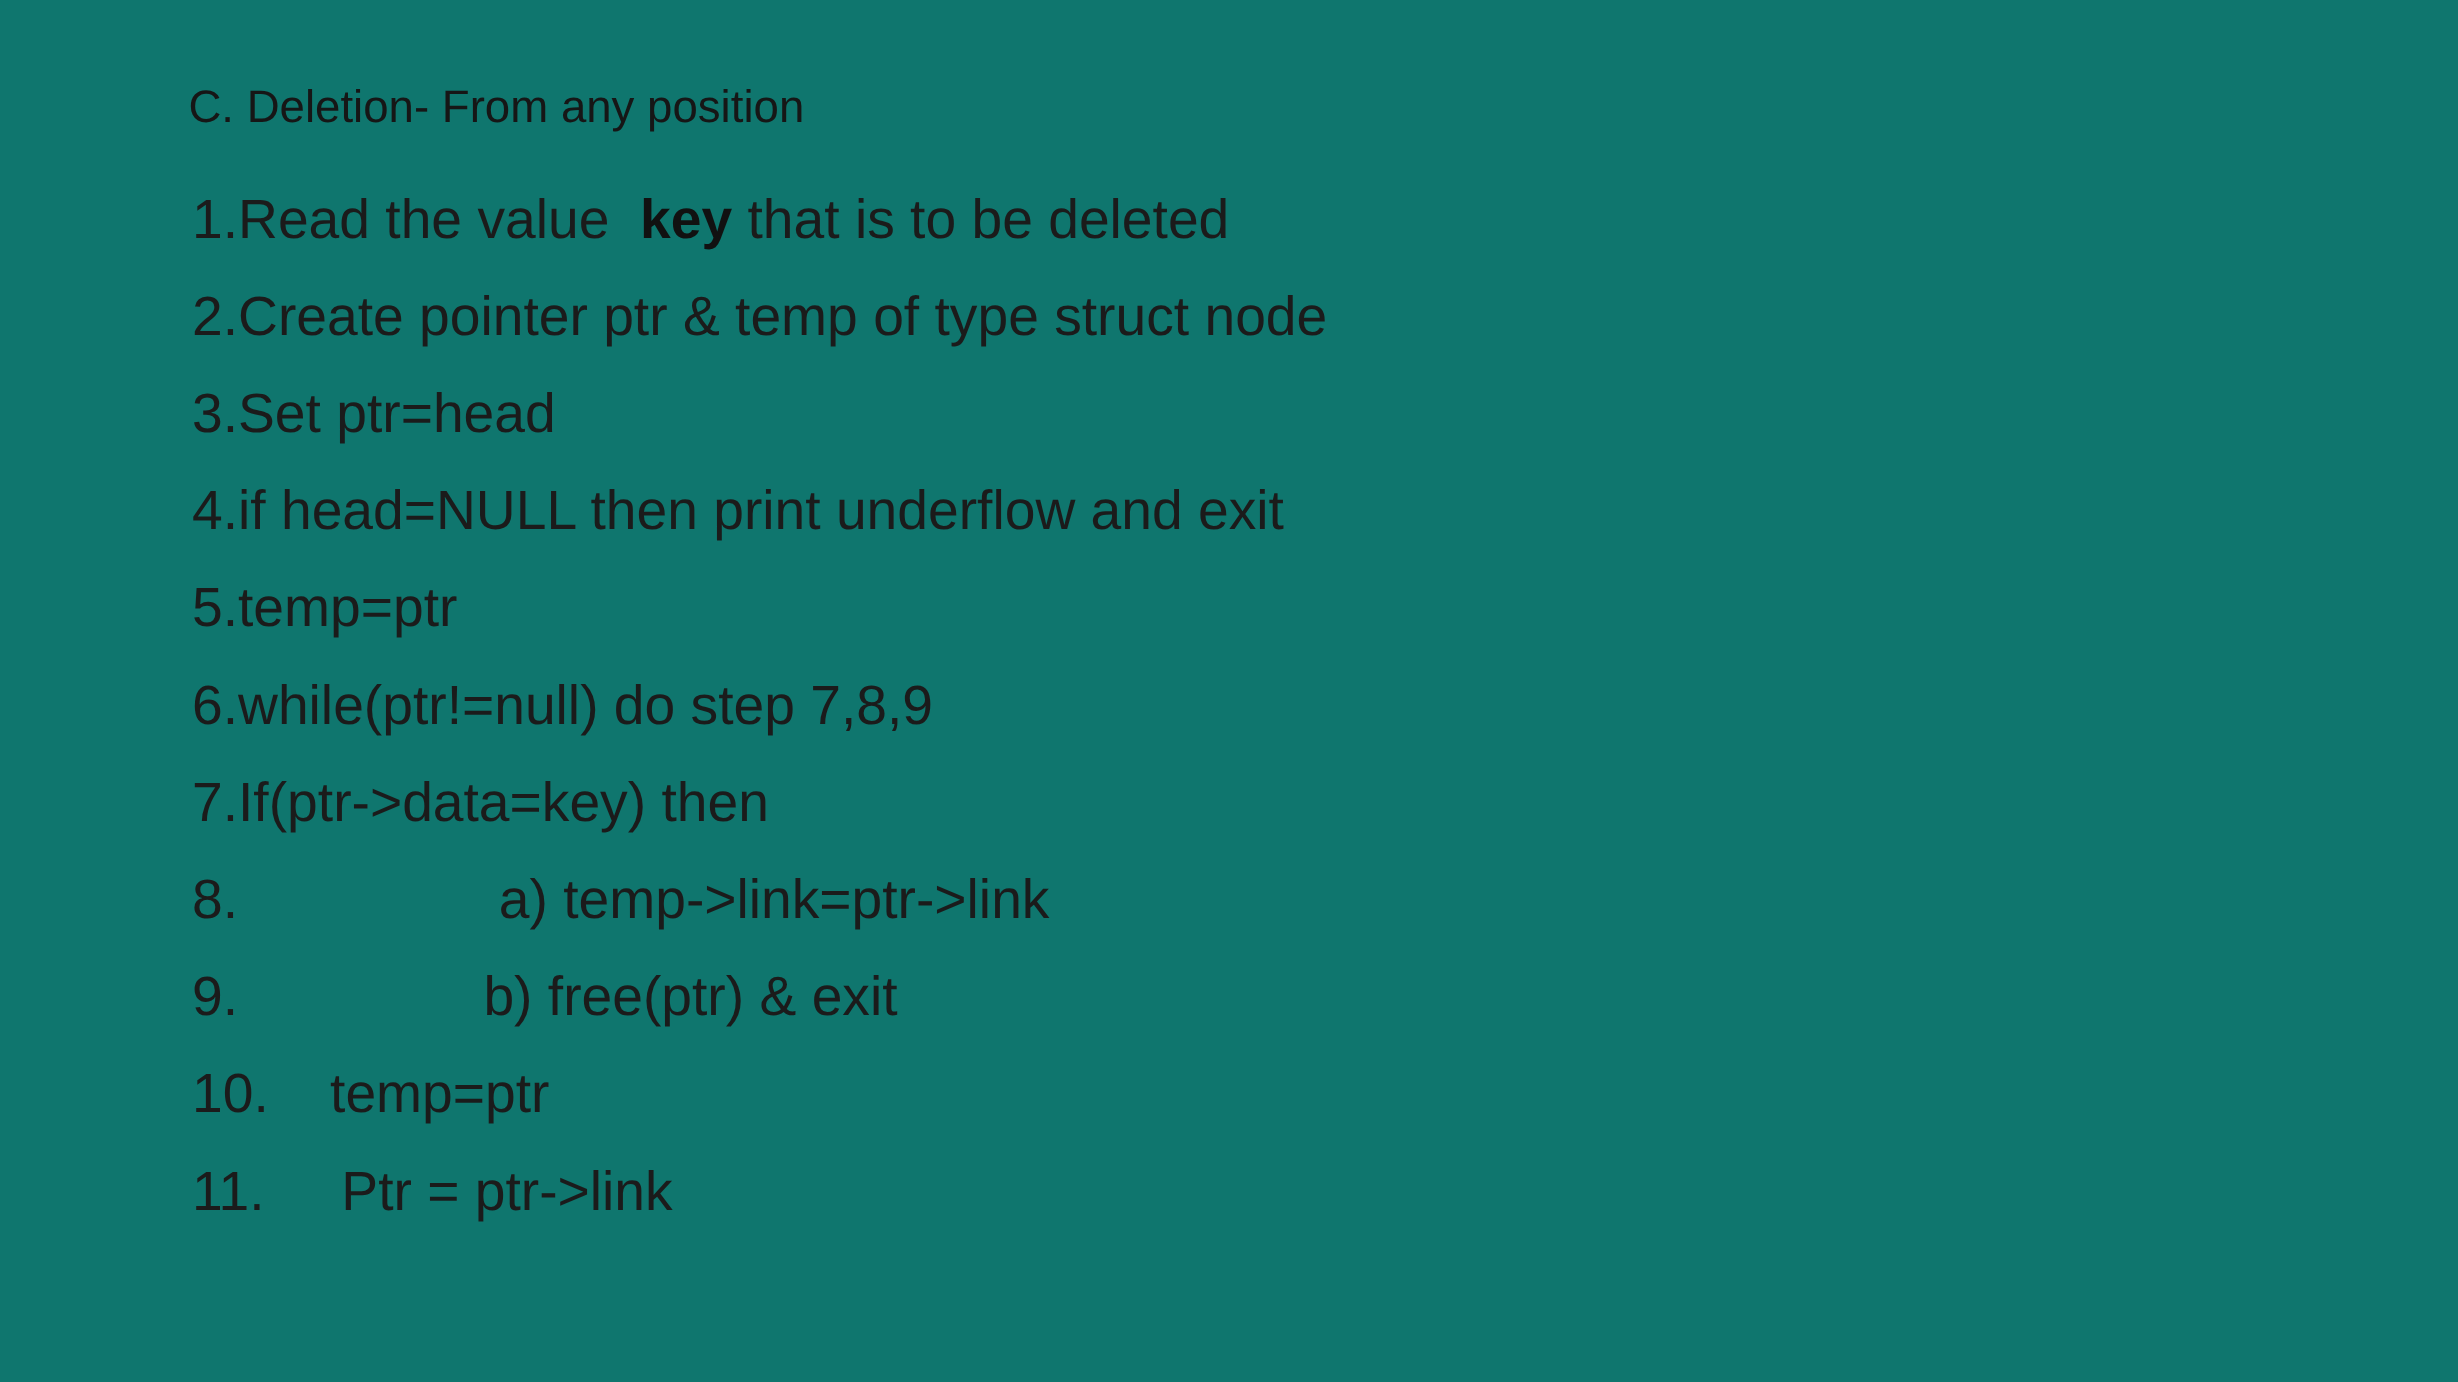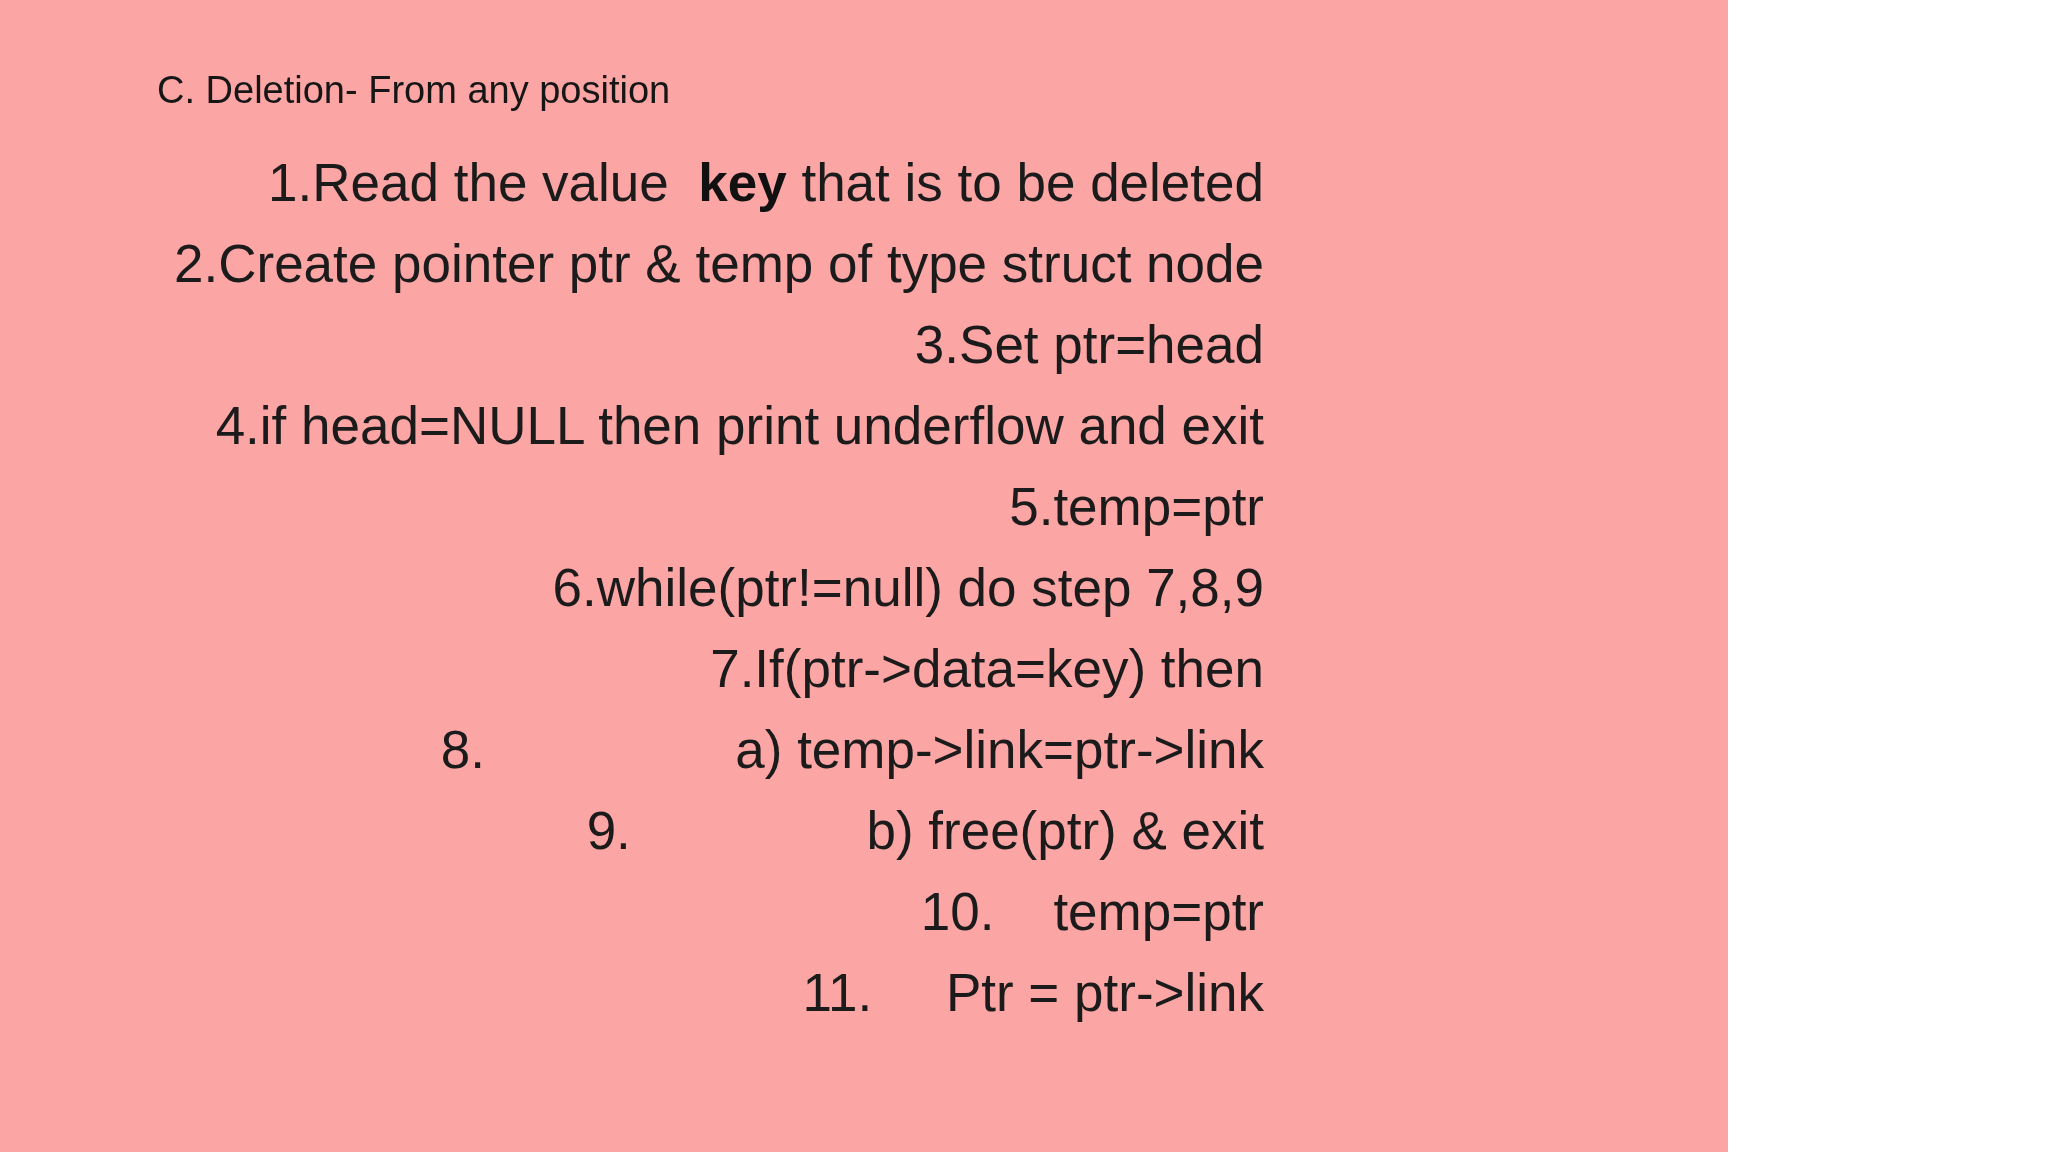--- a/index.html
+++ b/index.html
@@ -2,44 +2,43 @@
 <html><head>
 <meta charset="utf-8">
 <style>
   html, body {
     margin: 0;
     padding: 0;
     background: #ffffff;
   }
   .slide {
     position: relative;
-    width: 1728px;
+    width: 2048px;
     height: 1152px;
-    background: #fca5a5;
+    background: #0f766e;
     overflow: hidden;
     font-family: "Liberation Sans", sans-serif;
     color: #1b1b1b;
-    text-align: right;
   }
   .slide-title {
     position: absolute;
     left: 157px;
     top: 68px;
     margin: 0;
     font-size: 38px;
     font-weight: 400;
     line-height: 45px;
     white-space: pre;
     color: #161616;
   }
   .steps {
     position: absolute;
-    left: 174px;
+    left: 160px;
     top: 142px;
-    font-size: 53px;
+    font-size: 46px;
     line-height: 81px;
     white-space: pre;
     color: #1b1b1b;
   }
   .step-line {
     height: 81px;
   }
   .step-line b {
     font-weight: 700;
     color: #111111;

